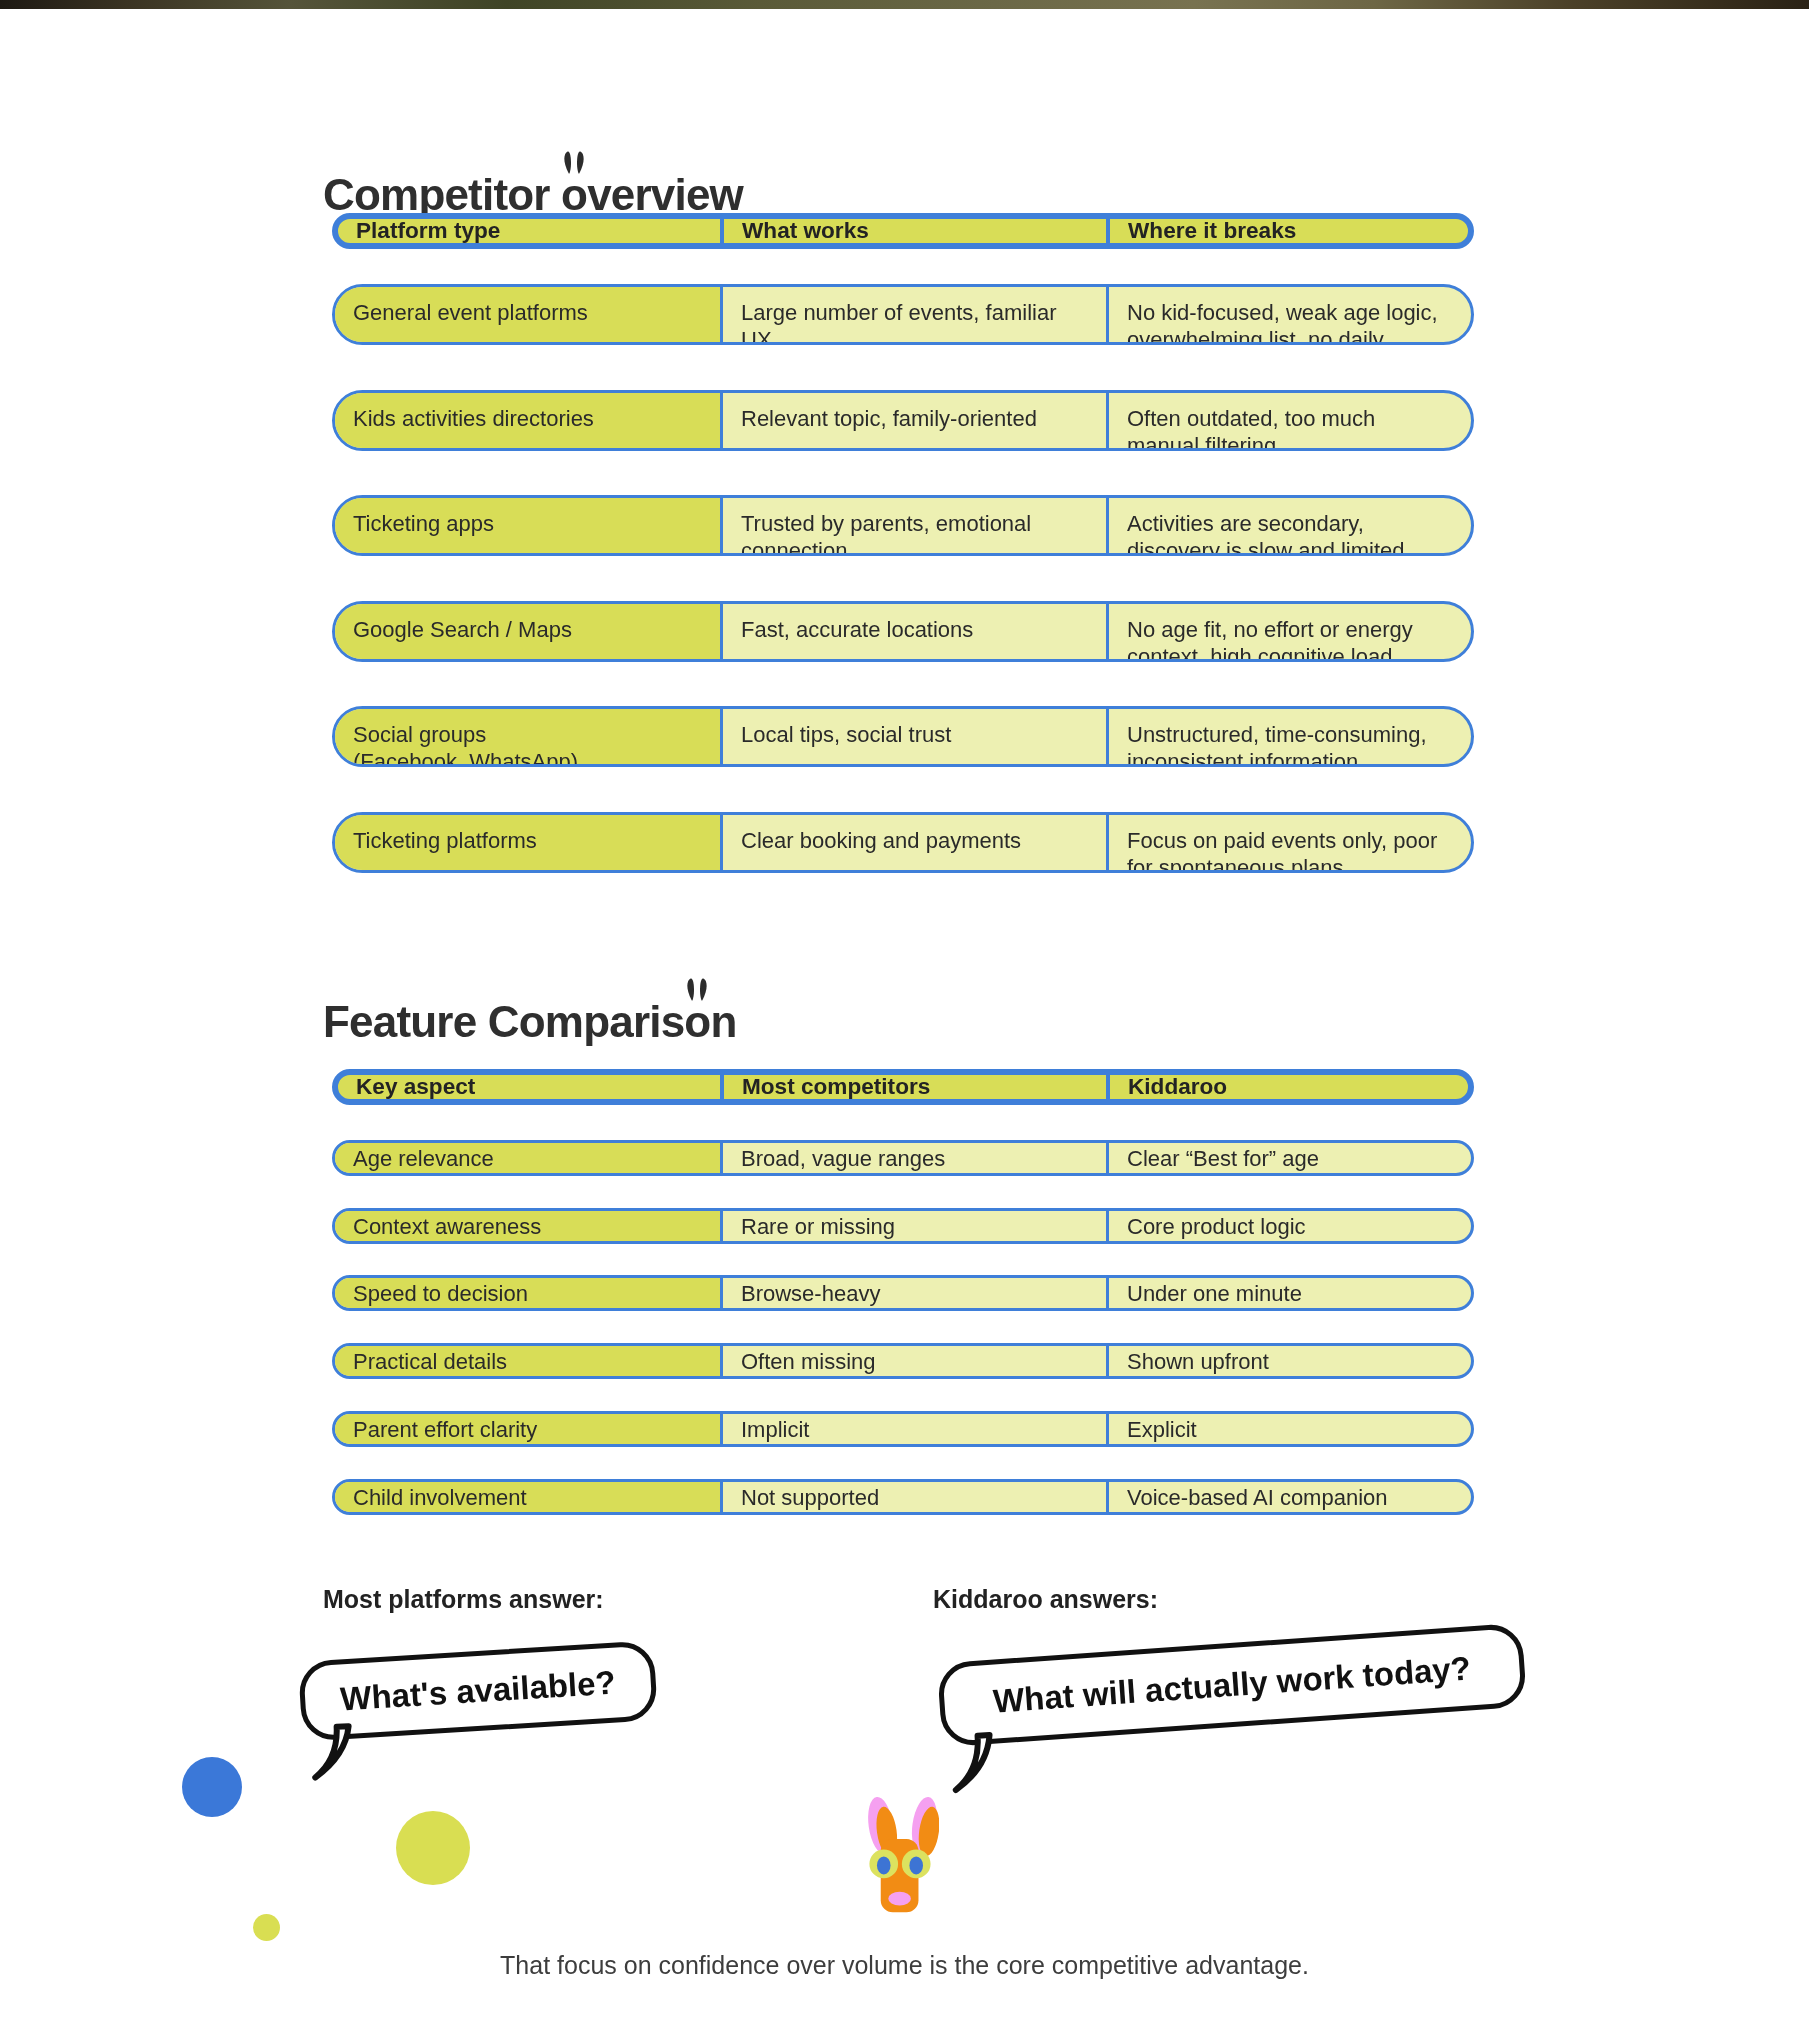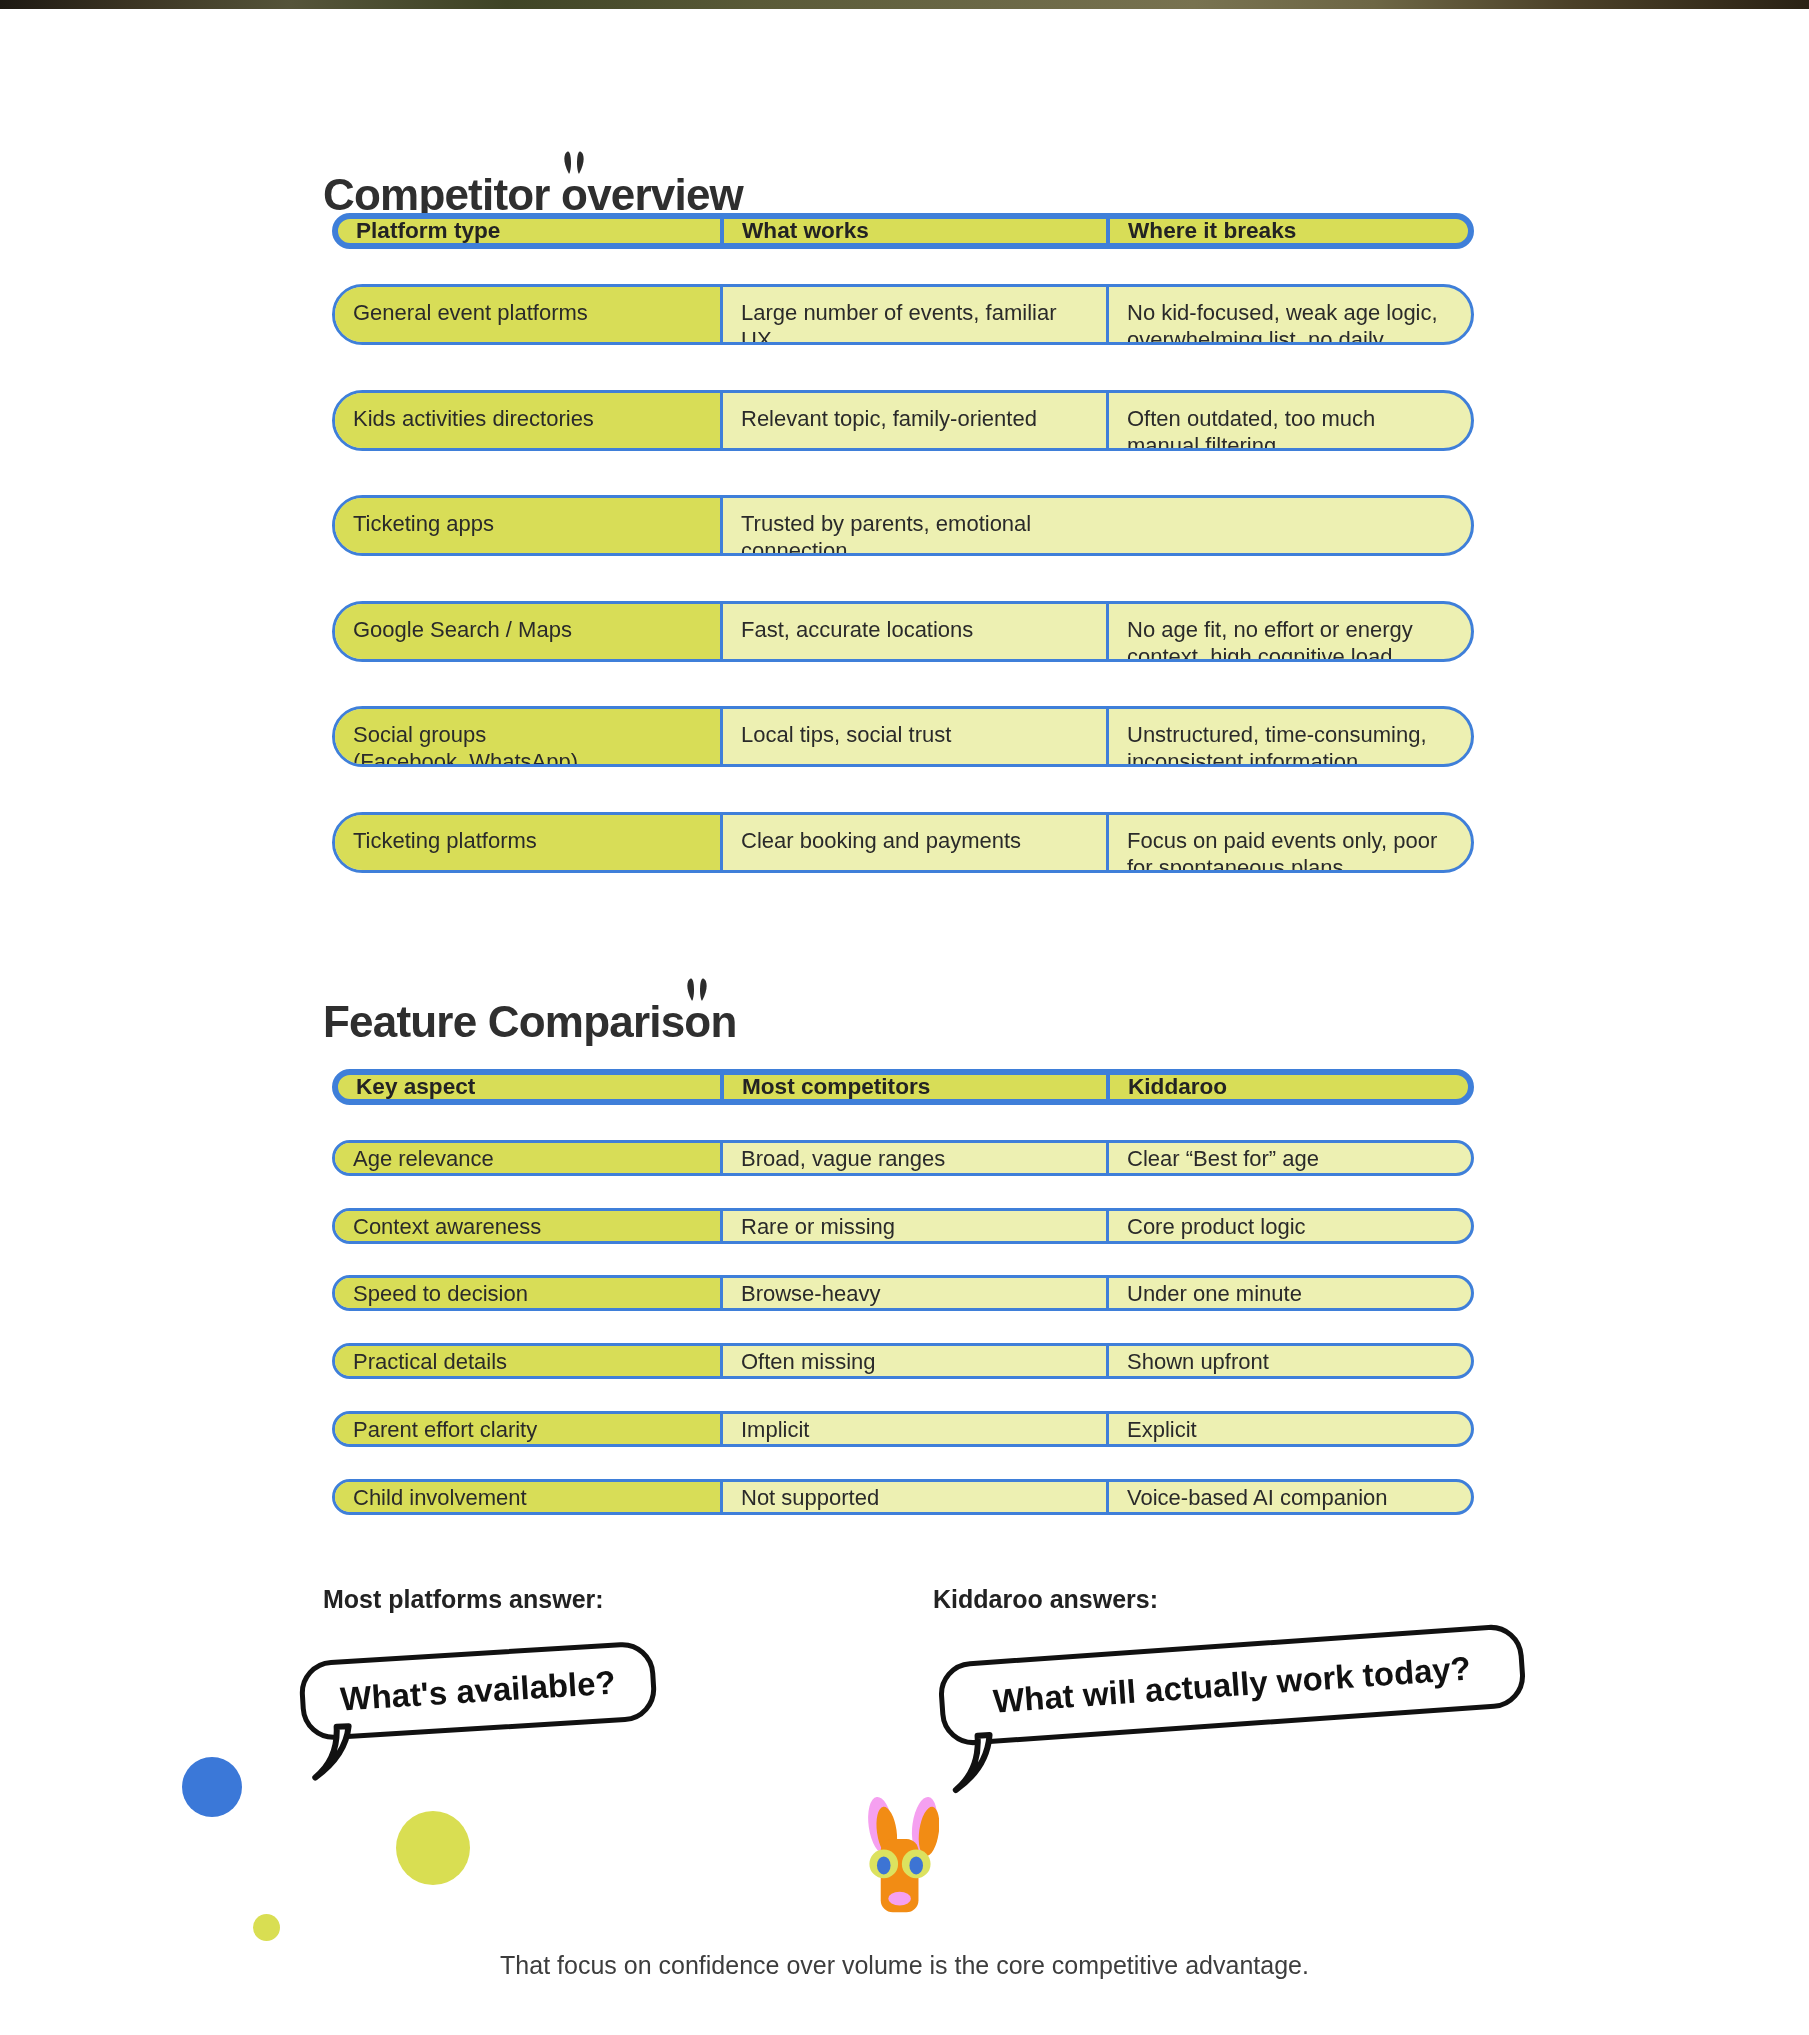--- a/index.html
+++ b/index.html
@@ -88,20 +88,21 @@
     <div class="cell c3">No kid-focused, weak age logic, overwhelming list, no daily context</div>
   </div>
   <div class="abs trow tall" style="top:390px;">
     <div class="cell c1">Kids activities directories</div>
     <div class="cell c2">Relevant topic, family-oriented</div>
     <div class="cell c3">Often outdated, too much manual filtering</div>
   </div>
   <div class="abs trow tall" style="top:495px;">
     <div class="cell c1">Ticketing apps</div>
     <div class="cell c2">Trusted by parents, emotional connection</div>
+    <div class="cell c3">Activities are secondary, discovery is slow and limited</div>
   </div>
   <div class="abs trow tall" style="top:601px;">
     <div class="cell c1">Google Search / Maps</div>
     <div class="cell c2">Fast, accurate locations</div>
     <div class="cell c3">No age fit, no effort or energy context, high cognitive load</div>
   </div>
   <div class="abs trow tall" style="top:706px;">
     <div class="cell c1">Social groups
 (Facebook, WhatsApp)</div>
     <div class="cell c2">Local tips, social trust</div>

